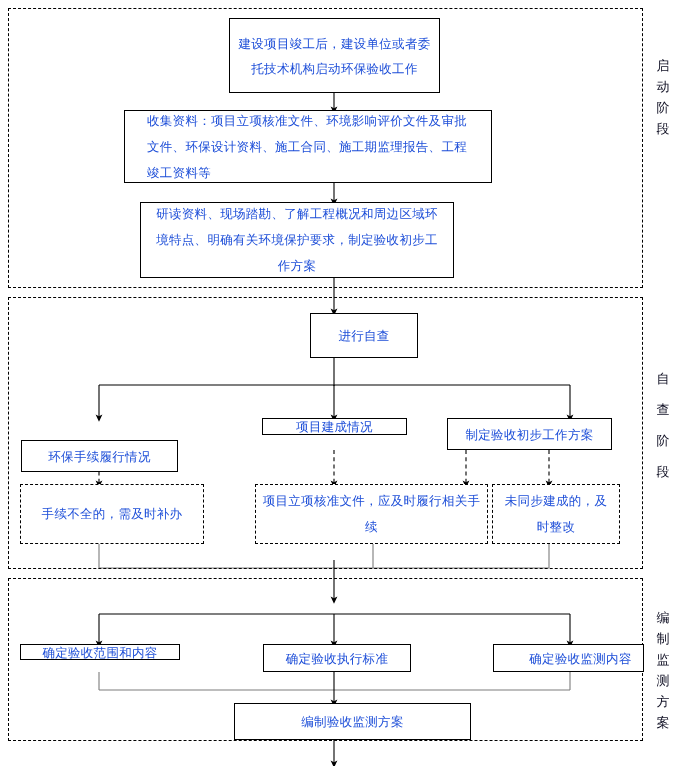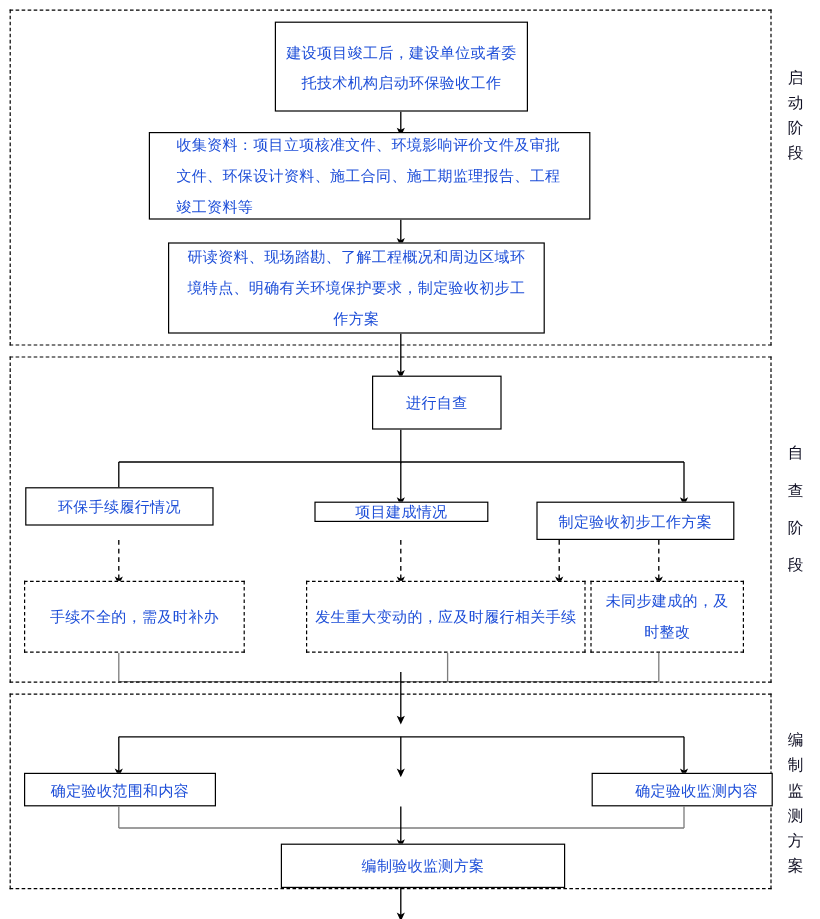--- a/index.html
+++ b/index.html
@@ -155,51 +155,54 @@
     <span class="ch">阶</span>
     <span class="ch">段</span>
   </div>
 
   <div class="phase" style="left:8px; top:297px; width:635px; height:272px; border-style:dashed;"></div>
 
   <div class="node solid" style="left:264px; top:313px; width:108px; height:45px;margin-left:46px;">
     <span class="txt">进行自查</span>
   </div>
 
-  <div class="node solid" style="left:21px; top:406px; width:157px; height:32px;">
+  <div class="node solid" style="left:21px; top:440px; width:157px; height:32px;">
     <span class="txt">环保手续履行情况</span>
   </div>
   <div class="node solid" style="left:262px; top:418px; width:145px; height:17px;">
     <span class="txt">项目建成情况</span>
   </div>
   <div class="node solid" style="left:447px; top:418px; width:165px; height:32px;">
     <span class="txt">制定验收初步工作方案</span>
   </div>
 
   <div class="node dashed" style="left:20px; top:484px; width:184px; height:60px; line-height:26px;">
     <span class="txt">手续不全的，需及时补办</span>
   </div>
   <div class="node dashed" style="left:255px; top:484px; width:233px; height:60px; line-height:26px;">
-    <span class="txt">发生重大变动的，应及时履行相关手续</span>
+    <span class="txt">项目立项核准文件，应及时履行相关手续</span>
   </div>
   <div class="node dashed" style="left:492px; top:484px; width:128px; height:60px; line-height:26px;">
     <span class="txt">未同步建成的，及时整改</span>
   </div>
 
   <div class="phase-label" style="left:650px; top:363px; line-height:31px;">
     <span class="ch">自</span>
     <span class="ch">查</span>
     <span class="ch">阶</span>
     <span class="ch">段</span>
   </div>
 
   <div class="phase" style="left:8px; top:578px; width:635px; height:163px; border-style:dashed;"></div>
 
-  <div class="node solid" style="left:20px; top:644px; width:160px; height:28px;align-items:center;">
+  <div class="node solid" style="left:20px; top:644px; width:160px; height:16px;align-items:center;">
     <span class="txt">确定验收范围和内容</span>
+  </div>
+  <div class="node solid" style="left:263px; top:644px; width:148px; height:28px;">
+    <span class="txt">确定验收执行标准</span>
   </div>
   <div class="node solid" style="left:494px; top:644px; width:151px; height:28px; left:493px;padding-left:30px;">
     <span class="txt">确定验收监测内容</span>
   </div>
 
   <div class="node solid" style="left:234px; top:703px; width:237px; height:37px;">
     <span class="txt">编制验收监测方案</span>
   </div>
 
   <div class="phase-label" style="left:650px; top:607px;">

